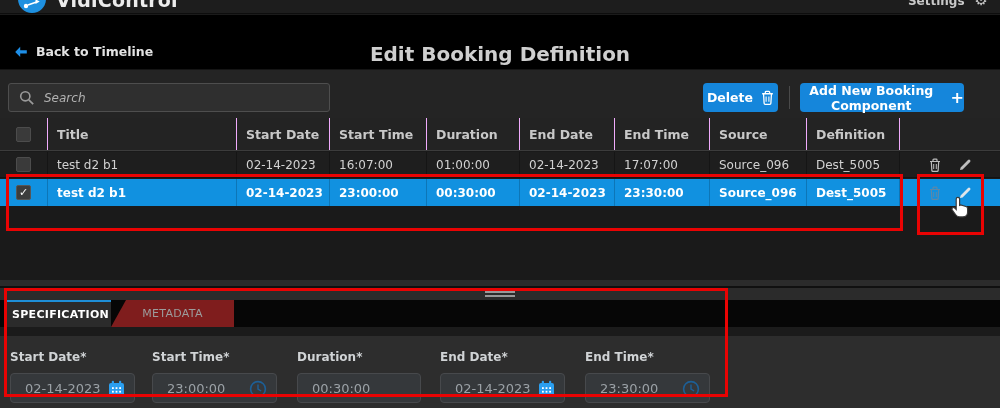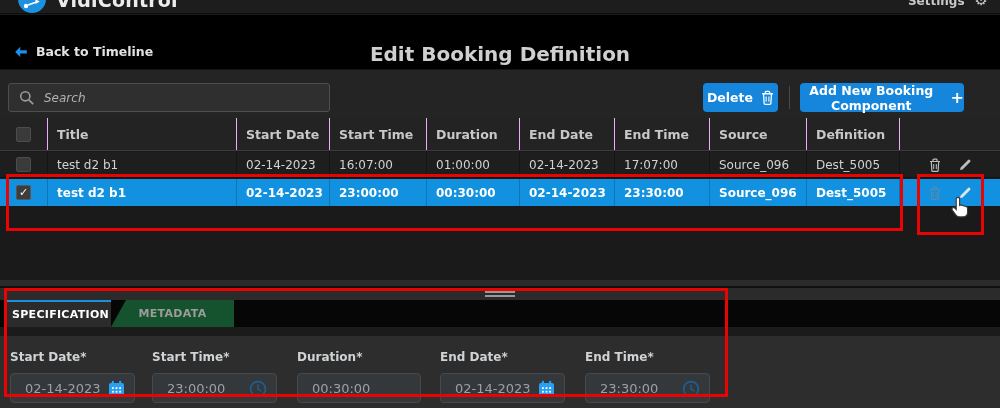--- a/index.html
+++ b/index.html
@@ -54,21 +54,21 @@
 
   
   .splitter { position:absolute; left:0; top:280px; width:1000px; height:20px; background:#2b2b2b; }
   .splitter .darkline { position:absolute; left:0; top:6px; width:1000px; height:2px; background:#101010; }
   .split-handle { position:absolute; left:485px; top:11px; width:30px; height:7px; cursor:row-resize; }
   .split-handle i { display:block; height:2px; background:#989898; margin-bottom:1.5px; }
 
   
   .tabbar { position:absolute; left:0; top:300px; width:1000px; height:27px; background:#060606; }
   .tab-spec { position:absolute; left:5px; top:0; width:106px; height:27px; background:#2b2b2b; border-top:2px solid #1e8fd8; color:#fff; font-size:11px; font-weight:bold; letter-spacing:.3px; display:flex; align-items:center; padding-left:7px; cursor:pointer; }
-  .tab-meta { position:absolute; left:111px; top:0; width:123px; height:27px; background:#14532d; color:#9c9c9c; font-size:11px; font-weight:bold; letter-spacing:.3px; display:flex; align-items:center; justify-content:center; clip-path:polygon(15px 0, 100% 0, 100% 100%, 0 100%); cursor:pointer; }
+  .tab-meta { position:absolute; left:111px; top:0; width:123px; height:27px; background:#7f1d1d; color:#9c9c9c; font-size:11px; font-weight:normal; letter-spacing:.3px; display:flex; align-items:center; justify-content:center; clip-path:polygon(15px 0, 100% 0, 100% 100%, 0 100%); cursor:pointer; }
   .form { position:absolute; left:0; top:336px; width:1000px; height:81px; background:#2d2d2d; }
   .fgroup { position:absolute; top:0; }
   .fgroup .flabel { position:absolute; top:14px; left:0; font-size:12px; font-weight:bold; color:#d0d3d5; white-space:nowrap; }
   .fwrap { position:absolute; top:37px; left:0; height:30px; background:#35383b; border:1px solid #47494c; border-radius:4px; }
   .fwrap input { width:100%; height:100%; background:transparent; border:none; outline:none; color:#9ba1a6; font-size:13px; font-family:inherit; padding-left:14px; }
   .fwrap .ficon { position:absolute; right:9px; top:6px; }
   .fg0 { left:10px; }  .fg0 .fwrap { width:125px; }
   .fg1 { left:152px; } .fg1 .fwrap { width:125px; }
   .fg2 { left:297px; } .fg2 .fwrap { width:124px; }
   .fg3 { left:440px; } .fg3 .fwrap { width:125px; }

